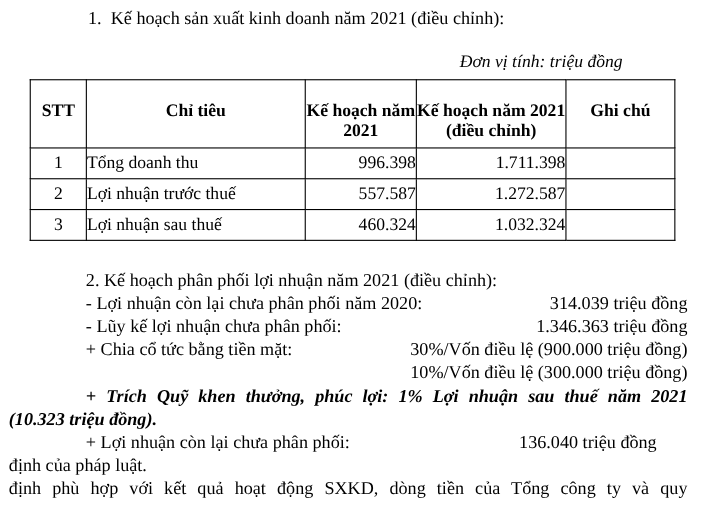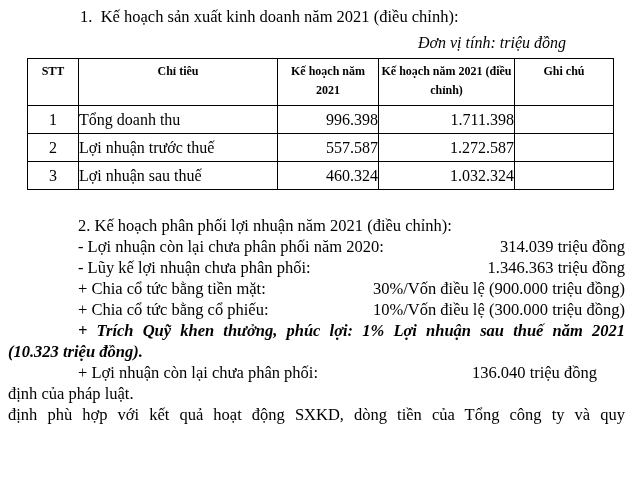--- a/index.html
+++ b/index.html
@@ -4,27 +4,27 @@
 <style>
   html,body { margin:0; padding:0; }
   body {
     width:640px; height:484px; background:#ffffff; color:#000000;
     font-family:"Liberation Serif","DejaVu Serif",serif;
     font-size:16.5px; overflow:hidden;
   }
   .page { padding:6px 15px 0 8px; box-sizing:border-box; width:640px; height:476px; }
 
   .title { padding-left:72px; line-height:22px; white-space:pre-wrap; }
-  .unit-note { text-align:right; padding-right:59px; font-style:italic; line-height:21px; margin-top:4px; font-size:16px; }
+  .unit-note { text-align:right; padding-right:59px; font-style:italic; line-height:21px; margin-top:18px; font-size:16px; }
 
   table.plan { border-collapse:collapse; margin:5px 0 0 19px; table-layout:fixed; width:586px; }
   table.plan th, table.plan td { border:1px solid #000; padding:0; overflow:hidden; }
   table.plan th {
-    font-size:12px; font-weight:bold; text-align:center; vertical-align:top;
-    height:43px; padding-top:3px; line-height:19px;
+    font-size:16px; font-weight:bold; text-align:center; vertical-align:top;
+    height:43px; padding-top:18px; line-height:19px;
   }
   table.plan td { height:27px; font-size:16px; vertical-align:middle; }
   td.c-stt  { text-align:center; }
   td.c-name { text-align:left;  padding-left:9px; }
   td.c-num  { text-align:right; padding-right:8px; }
 
   .sec2 { margin-top:25px; }
   .line { line-height:21px; height:21px; overflow:hidden; }
   .ind  { padding-left:70px; }
   .kv   { display:flex; }
@@ -98,21 +98,20 @@
       <span>- Lũy kế lợi nhuận chưa phân phối:</span>
       <span class="val">1.346.363 triệu đồng</span>
     </div>
 
     <div class="line ind kv ital">
       <span>+ Chia cổ tức bằng tiền mặt:</span>
       <span class="val">30%/Vốn điều lệ (900.000 triệu đồng)</span>
     </div>
 
     <div class="line ind kv ital">
-      <span>+ Chia cổ tức bằng cổ phiếu:</span>
       <span class="val">10%/Vốn điều lệ (300.000 triệu đồng)</span>
     </div>
 
     <div class="line ti just bital">+ Trích Quỹ khen thưởng, phúc lợi: 1% Lợi nhuận sau thuế năm 2021</div>
     <div class="line bital">(10.323 triệu đồng).</div>
 
     <div class="line ind kv ital">
       <span>+ Lợi nhuận còn lại chưa phân phối:</span>
       <span class="val inset">136.040 triệu đồng</span>
     </div>

